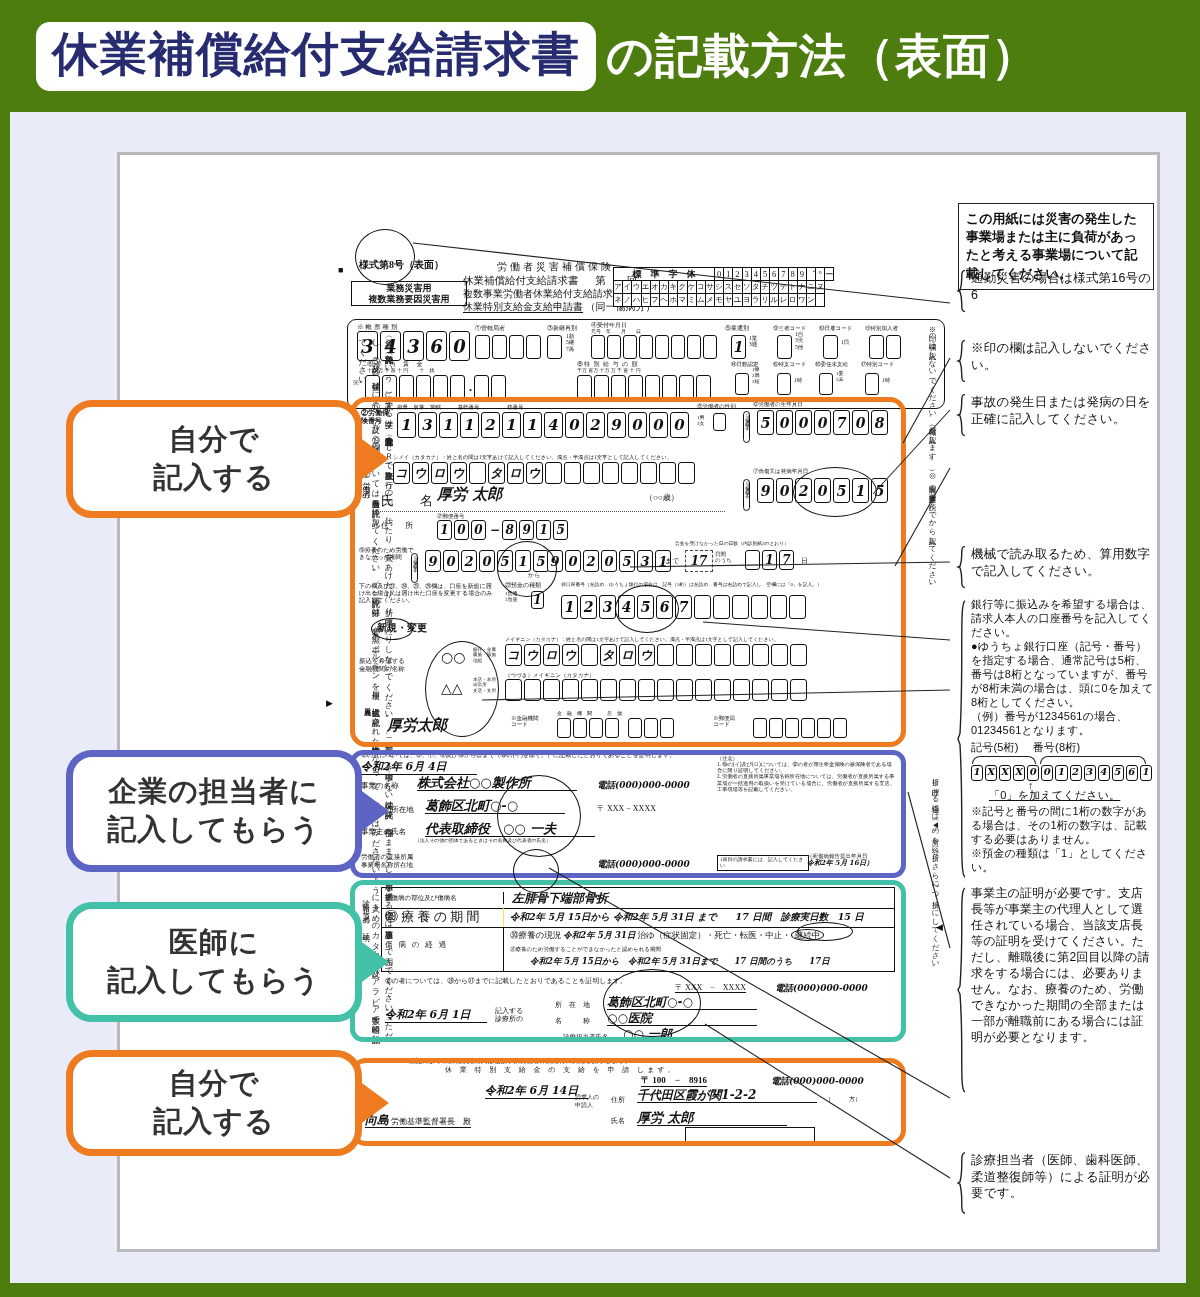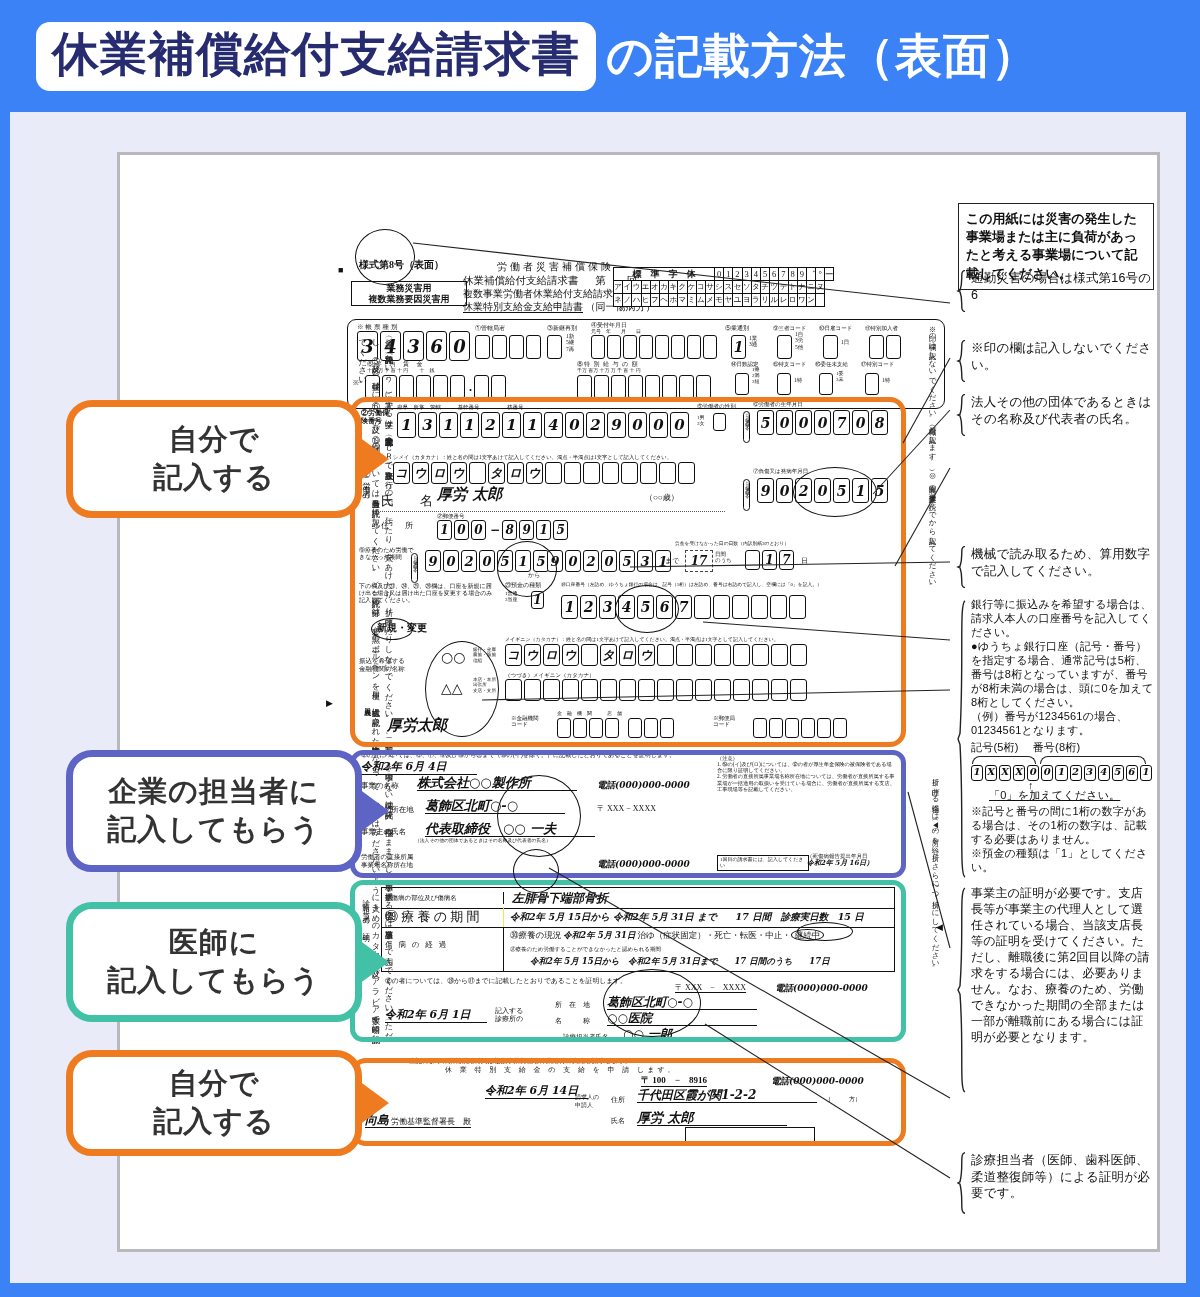--- a/index.html
+++ b/index.html
@@ -1,16 +1,16 @@
 <!DOCTYPE html>
 <html><head>
 <meta charset="utf-8">
 <style>
   html,body{margin:0;padding:0;background:#262c6f;font-family:"Liberation Sans",sans-serif;}
-  #stage{position:relative;width:1200px;height:1297px;background:#3b82f6;overflow:hidden;}
+  #stage{position:relative;width:1200px;height:1297px;background:#4d7c0f;overflow:hidden;}
   .a{position:absolute;}
   
   #hdr{left:0;top:0;width:1200px;height:112px;display:flex;align-items:center;padding-left:36px;box-sizing:border-box;}
   .hbox{background:#fff;border-radius:14px;padding:1px 16px 5px;color:#262c6f;font-size:47px;font-weight:900;letter-spacing:1px;}
   .hrest{color:#fff;font-size:47px;font-weight:900;margin-left:10px;letter-spacing:1px;}
   #bg{left:10px;top:112px;width:1176px;height:1171px;background:#e9ecf8;}
   #panel{left:117px;top:152px;width:1043px;height:1100px;background:#fff;border:3px solid #b9b9bd;box-sizing:border-box;}
   
   .co{position:absolute;left:66px;width:296px;background:#fff;border-radius:26px;display:flex;flex-direction:column;align-items:center;justify-content:center;z-index:30;box-sizing:border-box;}
   .co .t{font-size:29px;font-weight:800;color:#333;line-height:1.3;letter-spacing:1px;}
@@ -623,21 +623,21 @@
   <div class="note" style="top:340px;height:42px;">
     <span class="brace"><svg width="10" height="100%" viewBox="0 0 10 100" preserveAspectRatio="none">
           <path d="M9 1 C3 3 8 22 4 48 L2 50 L4 52 C8 78 3 97 9 99" stroke="#222" stroke-width="1.4" fill="none" vector-effect="non-scaling-stroke"></path>
         </svg></span>
     <div class="tx">※印の欄は記入しないでください。</div>
   </div>
   <div class="note" style="top:394px;height:42px;">
     <span class="brace"><svg width="10" height="100%" viewBox="0 0 10 100" preserveAspectRatio="none">
           <path d="M9 1 C3 3 8 22 4 48 L2 50 L4 52 C8 78 3 97 9 99" stroke="#222" stroke-width="1.4" fill="none" vector-effect="non-scaling-stroke"></path>
         </svg></span>
-    <div class="tx">法人その他の団体であるときはその名称及び代表者の氏名。</div>
+    <div class="tx">事故の発生日または発病の日を正確に記入してください。</div>
   </div>
   <div class="note" style="top:546px;height:42px;">
     <span class="brace"><svg width="10" height="100%" viewBox="0 0 10 100" preserveAspectRatio="none">
           <path d="M9 1 C3 3 8 22 4 48 L2 50 L4 52 C8 78 3 97 9 99" stroke="#222" stroke-width="1.4" fill="none" vector-effect="non-scaling-stroke"></path>
         </svg></span>
     <div class="tx">機械で読み取るため、算用数字で記入してください。</div>
   </div>
 
   <div class="note small" style="top:598px;height:282px;">
     <span class="brace"><svg width="10" height="100%" viewBox="0 0 10 100" preserveAspectRatio="none">

